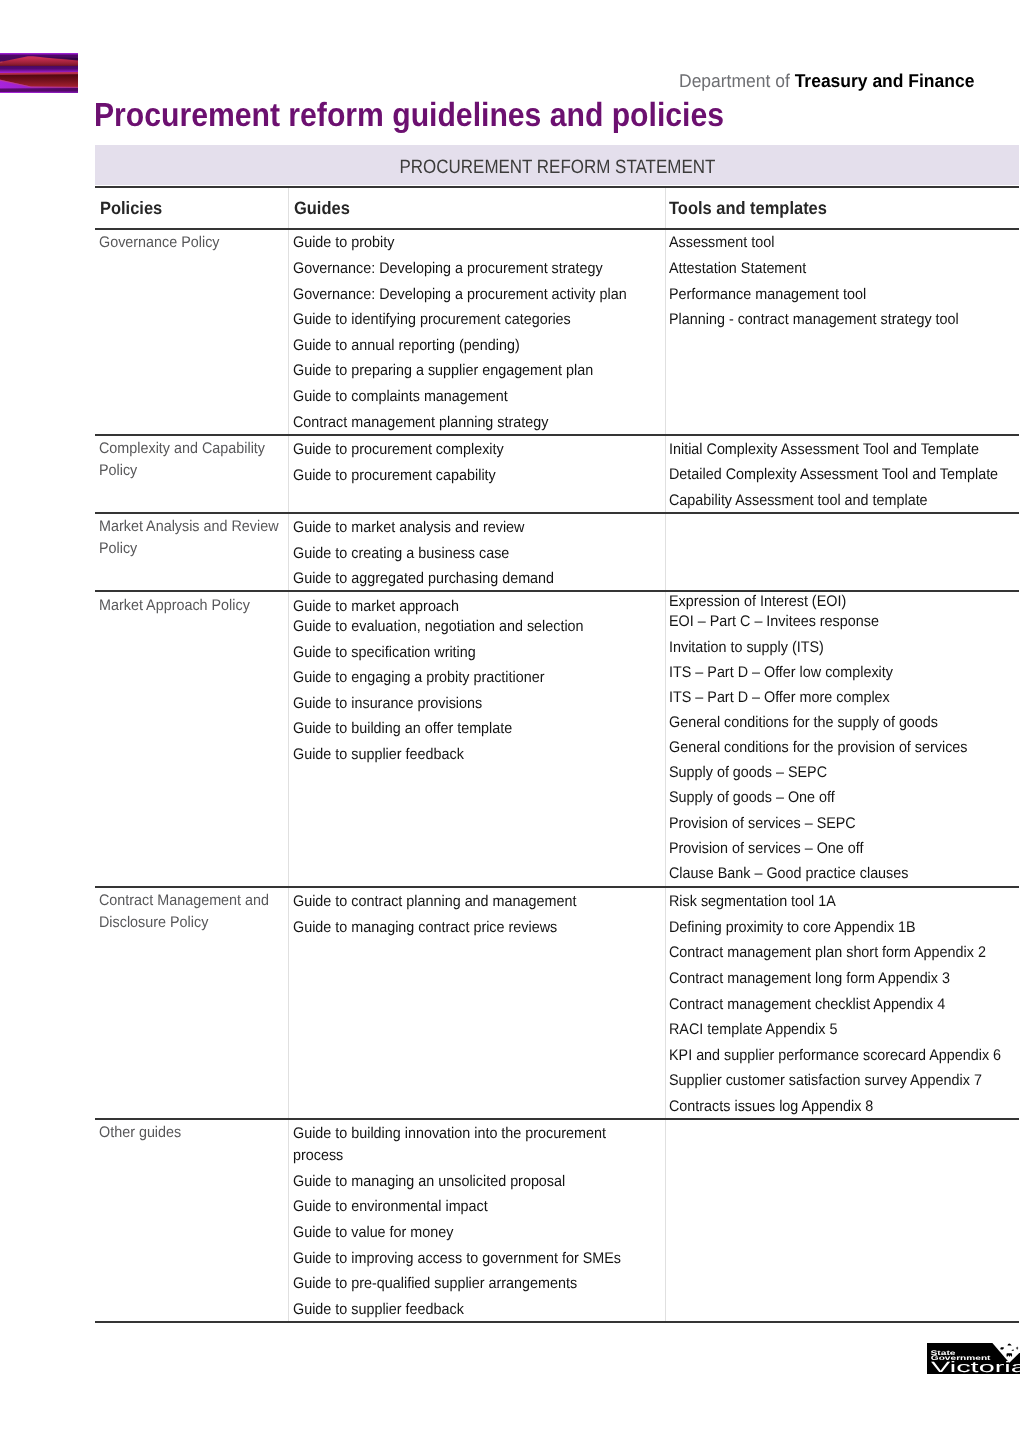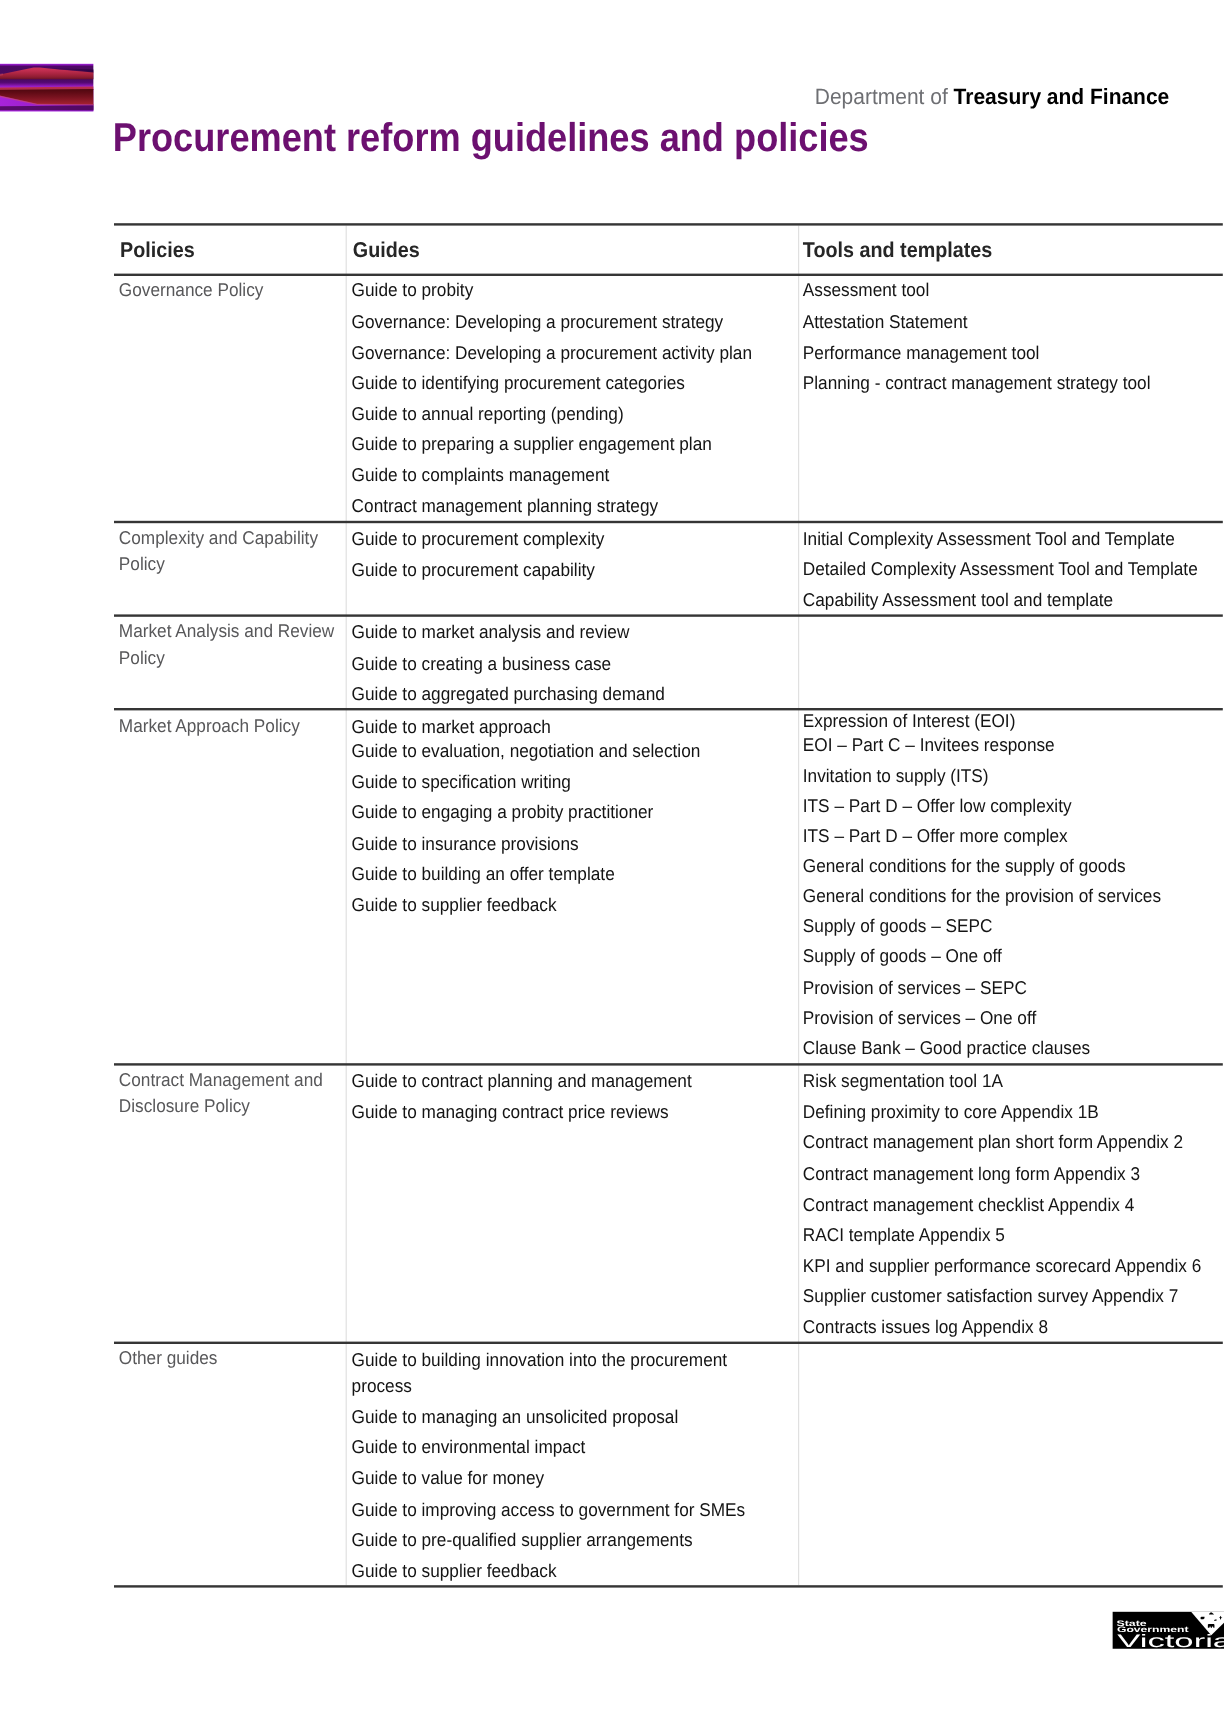--- a/index.html
+++ b/index.html
@@ -162,20 +162,21 @@
       <path d="M0 35.6 L78 35.0 L78 38.6 L0 38.9 Z" fill="#4a0758" opacity="0.85"></path>
     </svg>
 
   </div>
 
   <div class="dept-line"><span>Department of </span><b>Treasury and Finance</b></div>
 
   <h1 class="doc-title">Procurement reform guidelines and policies</h1>
 
   <div class="tbl">
+    <div class="banner"><span>PROCUREMENT REFORM STATEMENT</span></div>
     <div class="vline v1"></div>
     <div class="vline v2"></div>
     <div class="sep s0"></div>
     <div class="hd h1">Policies</div>
     <div class="hd h2">Guides</div>
     <div class="hd h3">Tools and templates</div>
     <div class="sep s1"></div>
     <div class="sep s2"></div>
     <div class="sep s3"></div>
     <div class="sep s4"></div>

